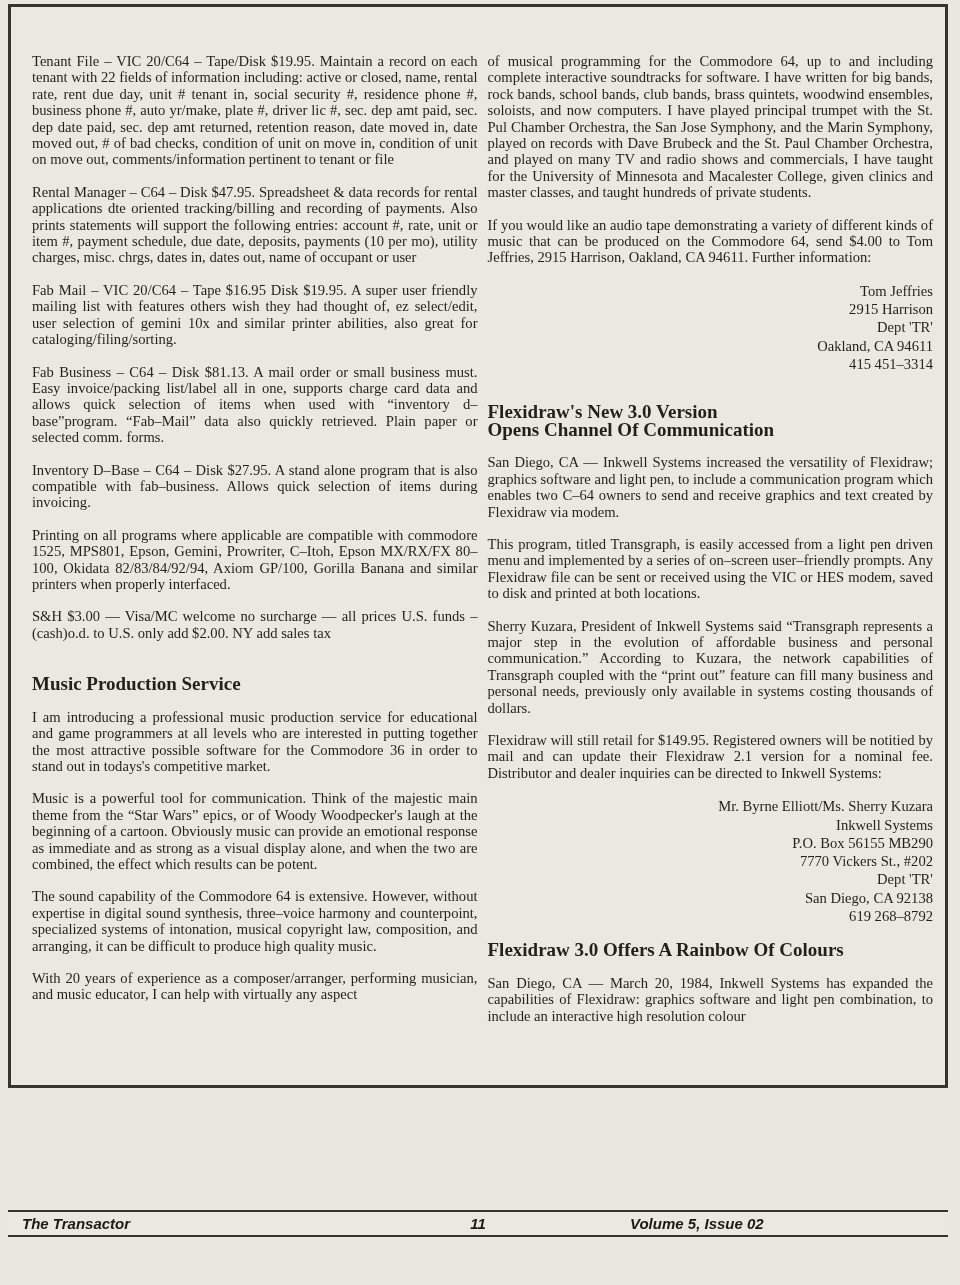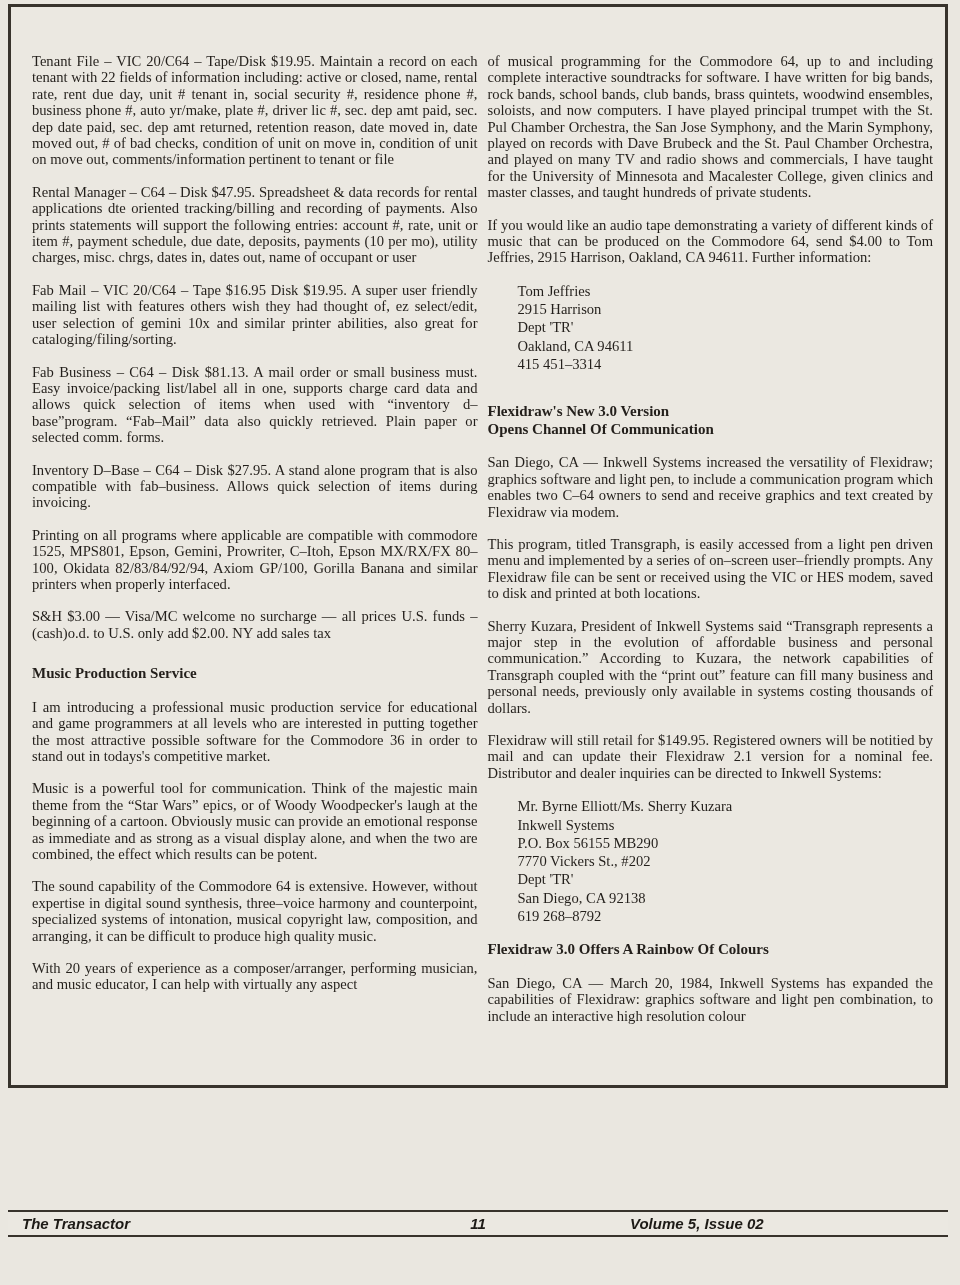--- a/index.html
+++ b/index.html
@@ -32,34 +32,34 @@
     width: 447px;
     font-size: 14.6px;
     line-height: 16.4px;
     text-align: justify;
   }
   .para {
     margin: 0 0 16px 0;
   }
   .heading {
     font-weight: bold;
-    font-size: 15px;
+    font-size: 19px;
     text-align: left;
     margin: 0 0 16px 0;
     white-space: pre-line;
     line-height: 17.5px;
   }
-  .heading.gap-xl { margin-top: 24px; }
+  .heading.gap-xl { margin-top: 34px; }
   .heading.gap-lg { margin-top: 30px; }
   .heading.gap-sm { margin-top: 6px; }
   .address {
     white-space: pre-line;
     padding-left: 30px;
     margin: 0 0 16px 0;
-    text-align: left;
+    text-align: right;
     line-height: 18.3px;
   }
   .footer-bar {
     position: absolute;
     left: 8px;
     top: 1210px;
     width: 940px;
     height: 27px;
     border-top: 2px solid #38332c;
     border-bottom: 2px solid #38332c;

